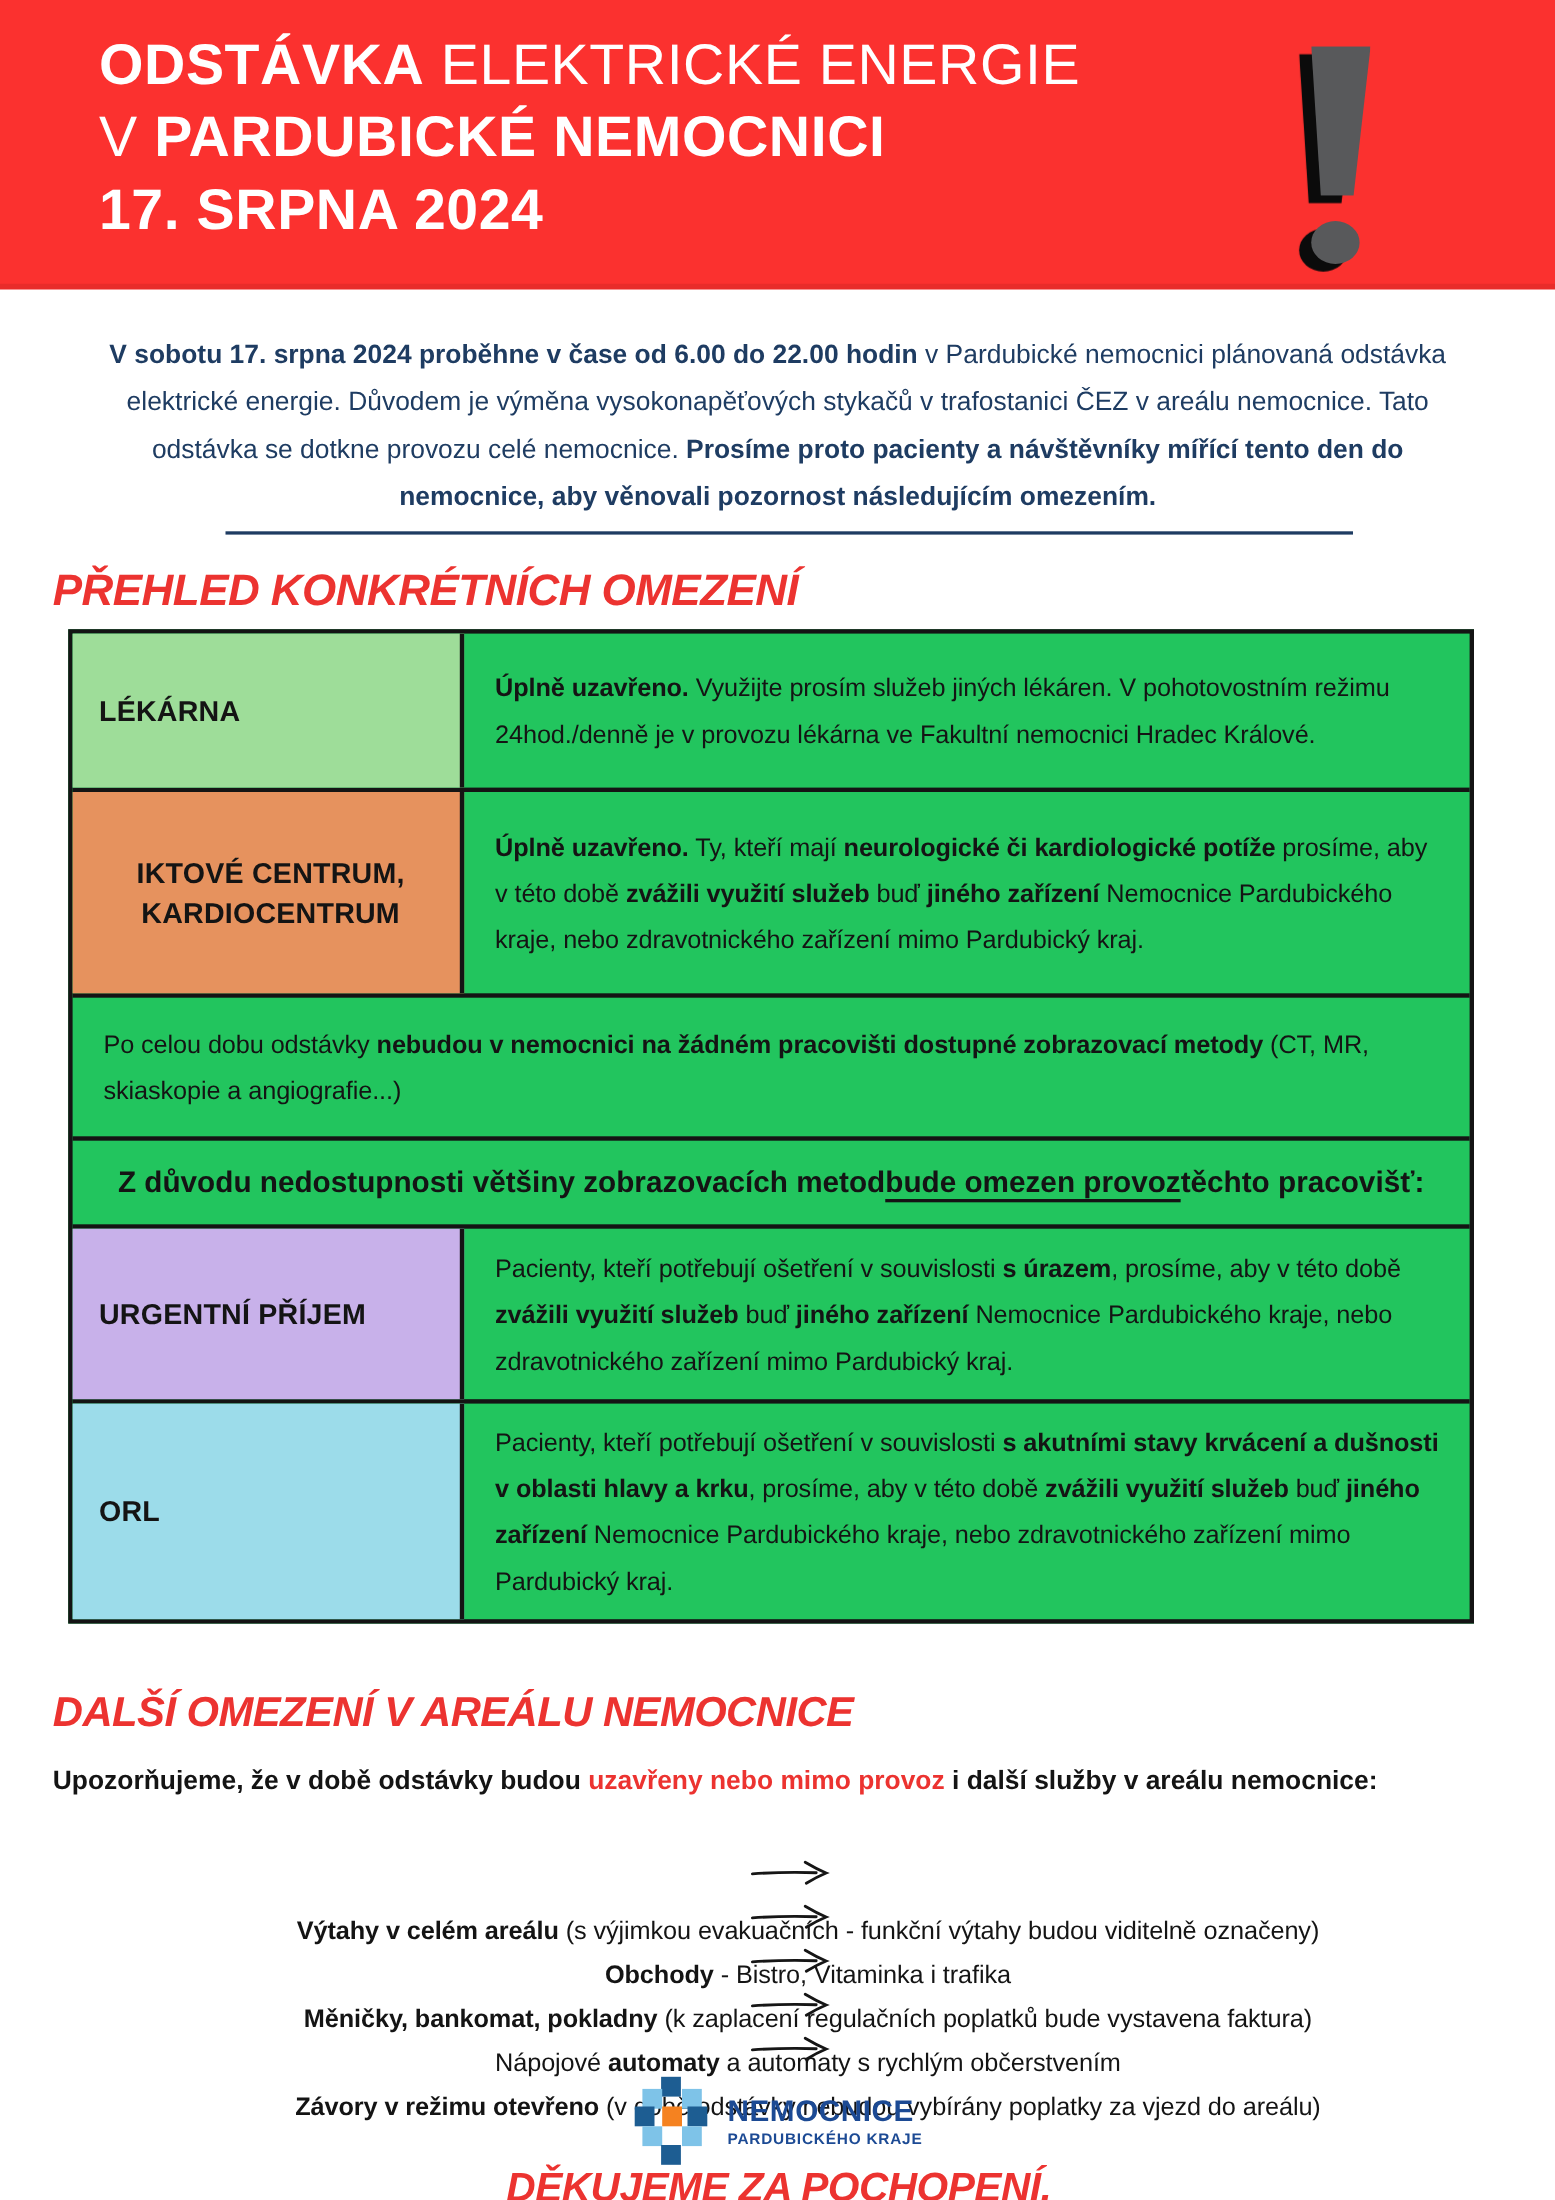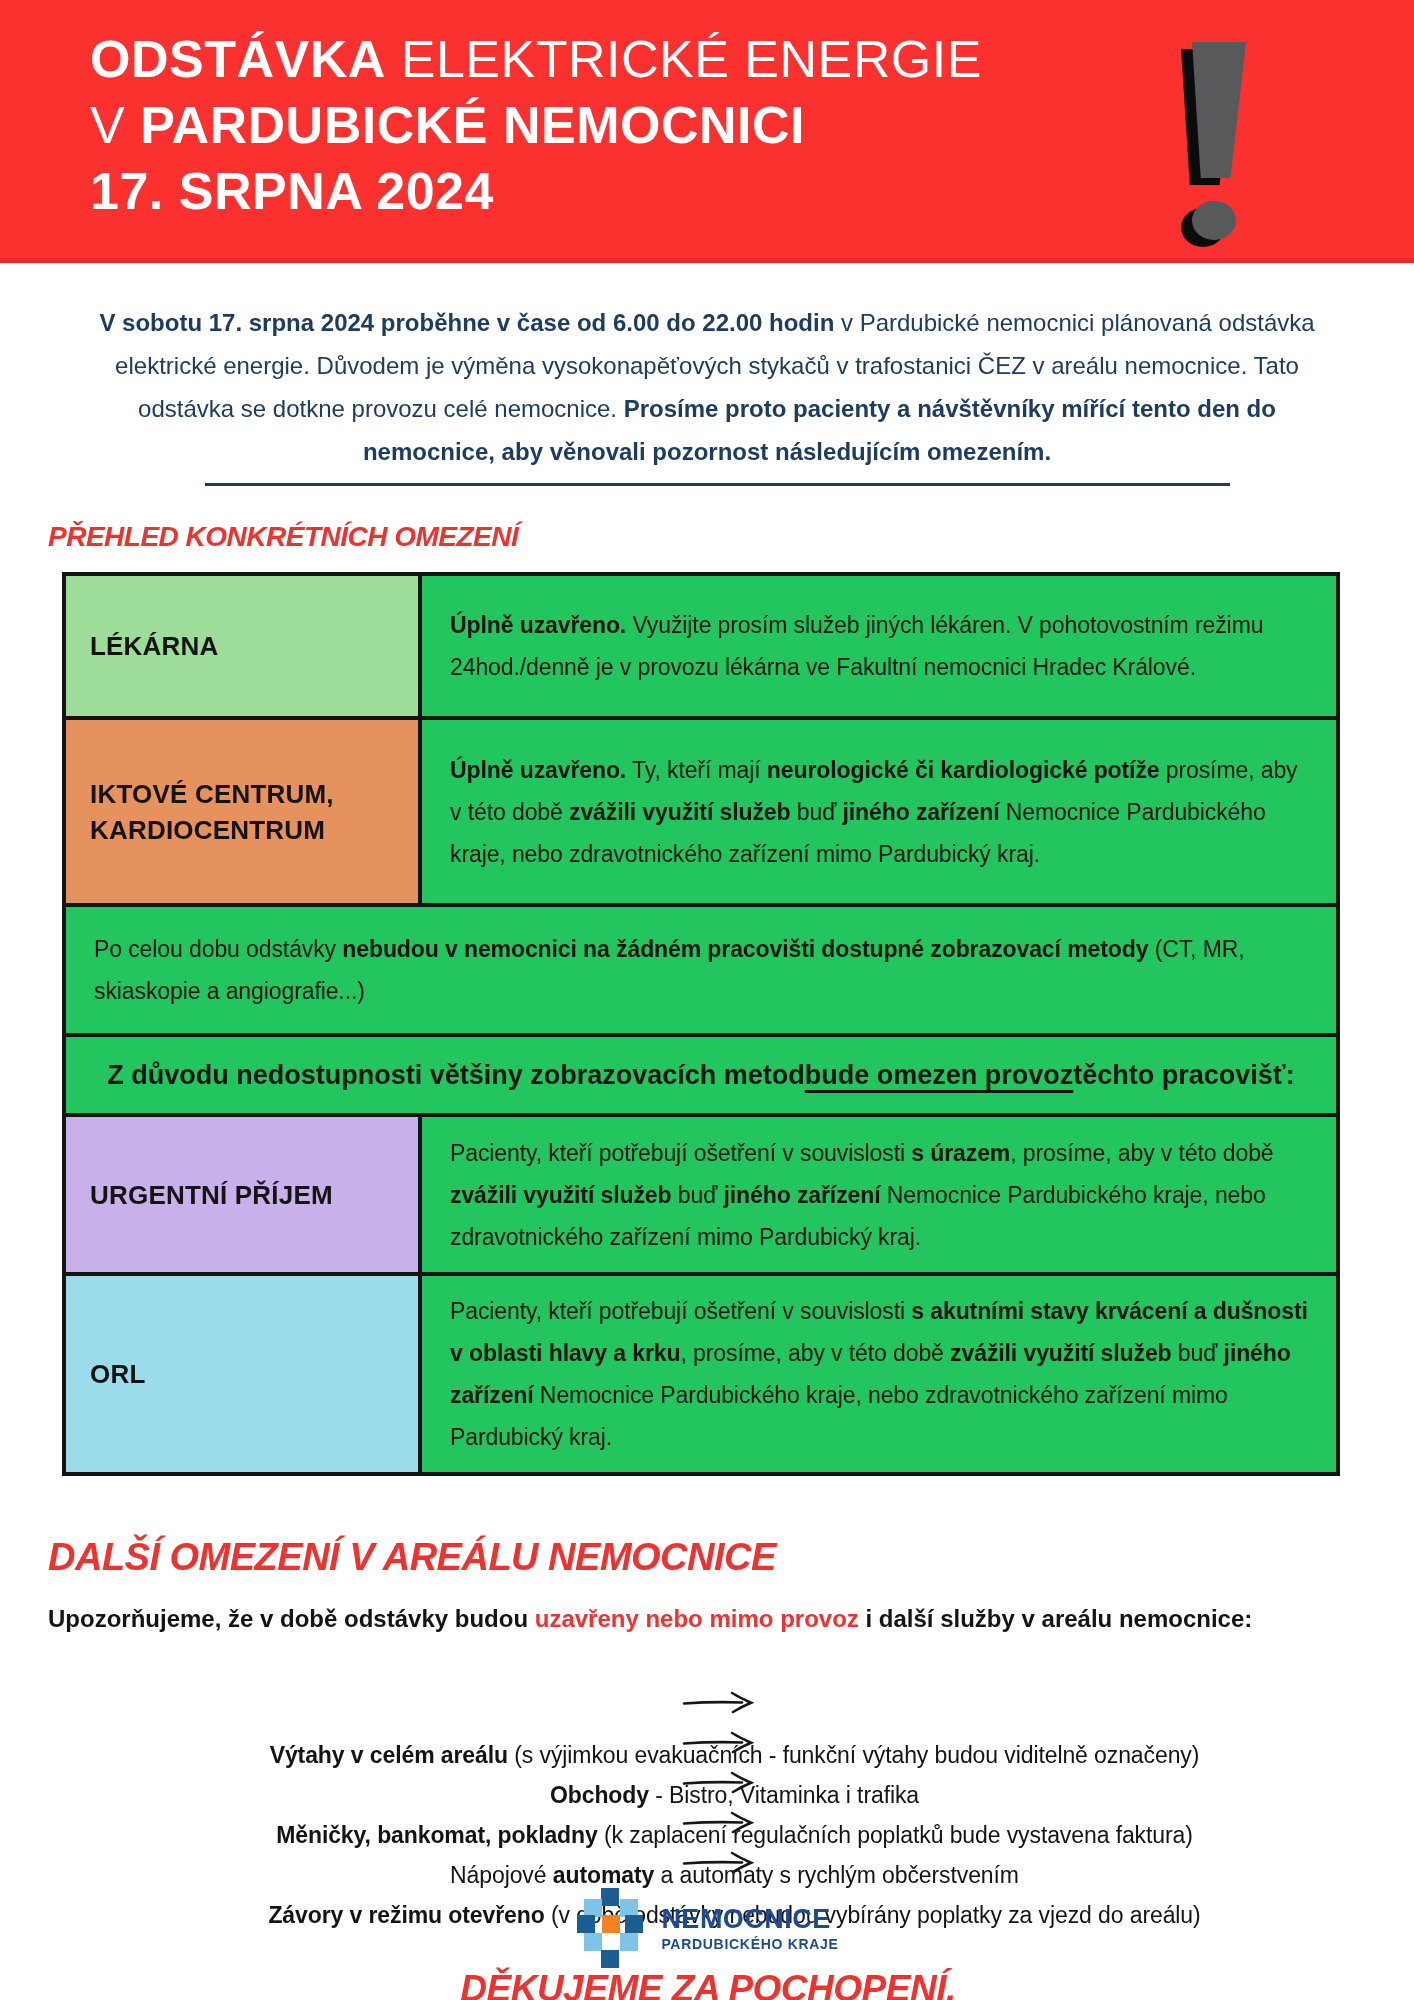--- a/index.html
+++ b/index.html
@@ -30,21 +30,21 @@
 
   
   .intro { margin:38px auto 0 auto; width:1250px; text-align:center;
            color:var(--navy,#1e3c62); font-size:24px; line-height:43px; }
   .divider { margin:10px 0 0 205px; width:1025px; height:0;
              border-top:3px solid var(--navy,#1e3c62); }
 
   
   .red-head { font-style:italic; font-weight:700; color:var(--accent-red,#ec3330);
               margin-left:48px; letter-spacing:-0.5px; }
-  .red-head.h1 { margin-top:28px; font-size:28px; line-height:46px; }
+  .red-head.h1 { margin-top:28px; font-size:40px; line-height:46px; }
   .red-head.h2 { margin-top:58px; font-size:38px; line-height:46px; }
 
   
   .rtable { margin:12px 0 0 62px; width:1278px; border:4px solid #141414; background:#22c55e; }
   .trow { display:flex; border-bottom:4px solid #141414; }
   .trow:last-child { border-bottom:none; }
   .lcell { width:356px; flex:0 0 356px; border-right:4px solid #141414;
            display:flex; align-items:center; padding:10px 16px 10px 24px;
            font-weight:700; font-size:26px; line-height:36px; letter-spacing:.2px; }
   .tcell { flex:1; display:flex; align-items:center; padding:14px 28px 14px 28px;
@@ -105,21 +105,21 @@
   <h2 class="red-head h1">PŘEHLED KONKRÉTNÍCH OMEZENÍ</h2>
 
   <div class="rtable">
     <div class="trow r1">
       <div class="lcell" style="background-color: rgb(158, 221, 153);">LÉKÁRNA</div>
       <div class="tcell">
           <div><span class="b">Úplně uzavřeno.</span><span> Využijte prosím služeb jiných lékáren. V pohotovostním režimu 24hod./denně je v provozu lékárna ve Fakultní nemocnici Hradec Králové.</span></div>
         </div>
     </div>
     <div class="trow r2">
-      <div class="lcell" style="background-color: rgb(230, 146, 94);">IKTOVÉ CENTRUM, KARDIOCENTRUM</div>
+      <div class="lcell" style="background-color: rgb(230, 146, 94); text-align: center;">IKTOVÉ CENTRUM, KARDIOCENTRUM</div>
       <div class="tcell">
           <div><span class="b">Úplně uzavřeno.</span><span> Ty, kteří mají </span><span class="b">neurologické či kardiologické potíže</span><span> prosíme, aby v této době </span><span class="b">zvážili využití služeb</span><span> buď </span><span class="b">jiného zařízení</span><span> Nemocnice Pardubického kraje, nebo zdravotnického zařízení mimo Pardubický kraj.</span></div>
         </div>
     </div>
     <div class="trow r3">
       <div class="tcell">
           <div><span>Po celou dobu odstávky </span><span class="b">nebudou v nemocnici na žádném pracovišti dostupné zobrazovací metody</span><span> (CT, MR, skiaskopie a angiografie...)</span></div>
         </div>
     </div>
     <div class="trow">

